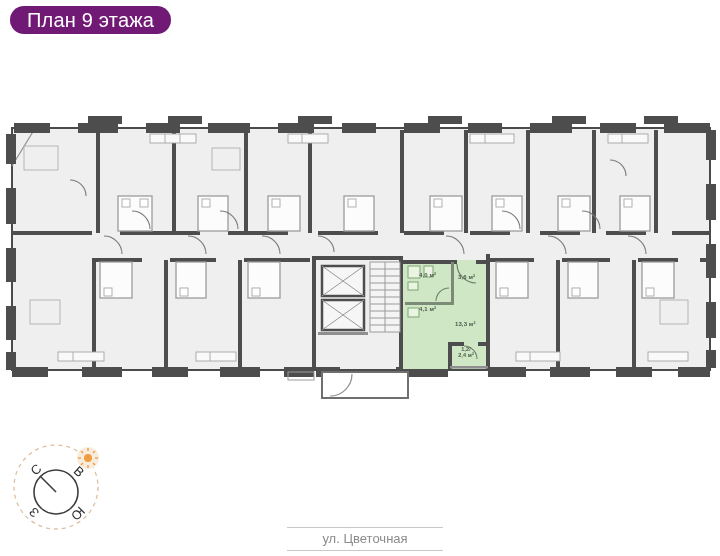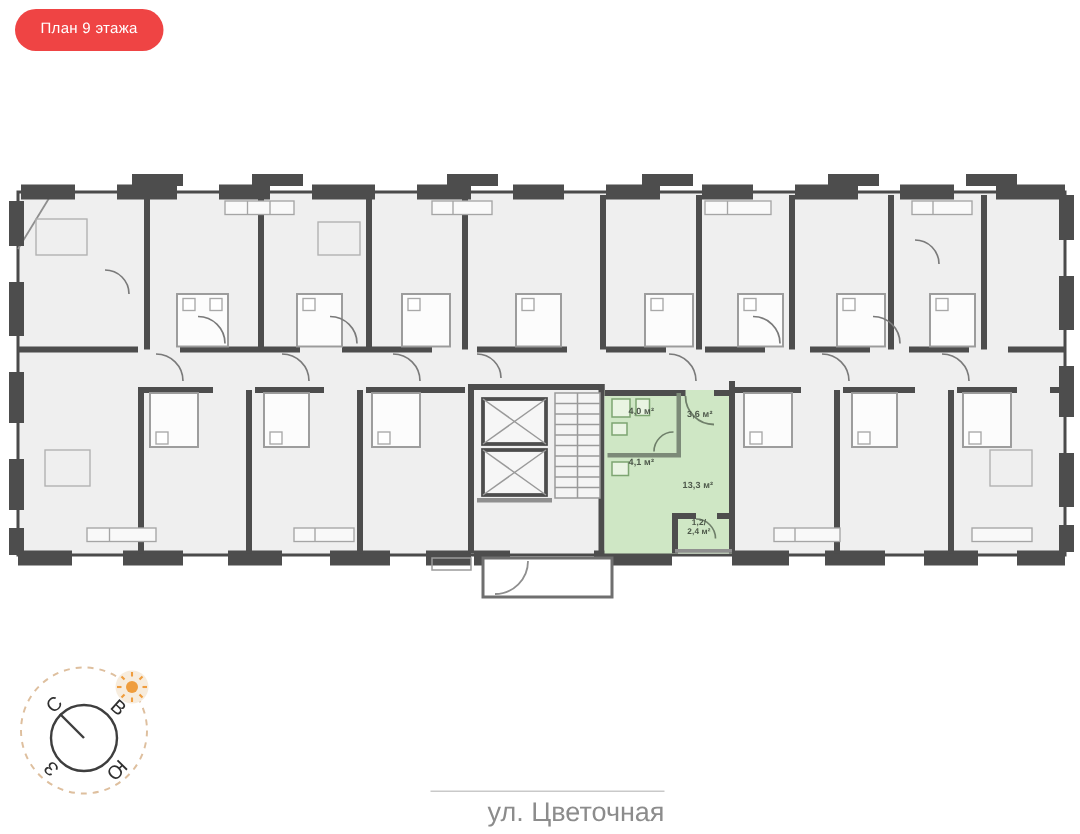--- a/index.html
+++ b/index.html
@@ -2,36 +2,36 @@
 <html><head>
 <meta charset="utf-8">
 <style>
   html,body{margin:0;padding:0;}
   body{
     width:720px;height:556px;position:relative;background:#ffffff;
     font-family:"Liberation Sans", sans-serif;overflow:hidden;
   }
   .abs{position:absolute;}
   #badge{
-    left:10px;top:6px;background:#ef4444;color:#ffffff;
-    font-size:10px;line-height:16px;padding:6px 17px;border-radius:15px;
+    left:10px;top:6px;background:#701a75;color:#ffffff;
+    font-size:20px;line-height:16px;padding:6px 17px;border-radius:15px;
     letter-spacing:.2px;
   }
   svg{position:absolute;left:0;top:0;}
   .area-label{
     position:absolute;font-size:6px;color:#4d584a;white-space:nowrap;
     font-weight:bold;letter-spacing:.1px;
   }
   .area-label.small{font-size:5.5px;text-align:center;line-height:1.15;}
   .compass-letter{
     position:absolute;font-size:13px;color:#2f2f2f;width:14px;text-align:center;
   }
   #street{
-    left:287px;top:527px;width:156px;text-align:right;color:#8c8c8c;
-    font-size:18px;border-top:1px solid #c9c9c9;border-bottom:1px solid #c9c9c9;
+    left:287px;top:527px;width:156px;text-align:center;color:#8c8c8c;
+    font-size:13px;border-top:1px solid #c9c9c9;border-bottom:1px solid #c9c9c9;
     padding:3px 0 4px 0;
   }
 </style>
 </head>
 <body>
 
 <svg width="720" height="556" viewBox="0 0 720 556">
 
   <g>
     <rect x="12" y="128" width="698" height="242" fill="#efefef" stroke="#4a4a4a" stroke-width="2"></rect>

